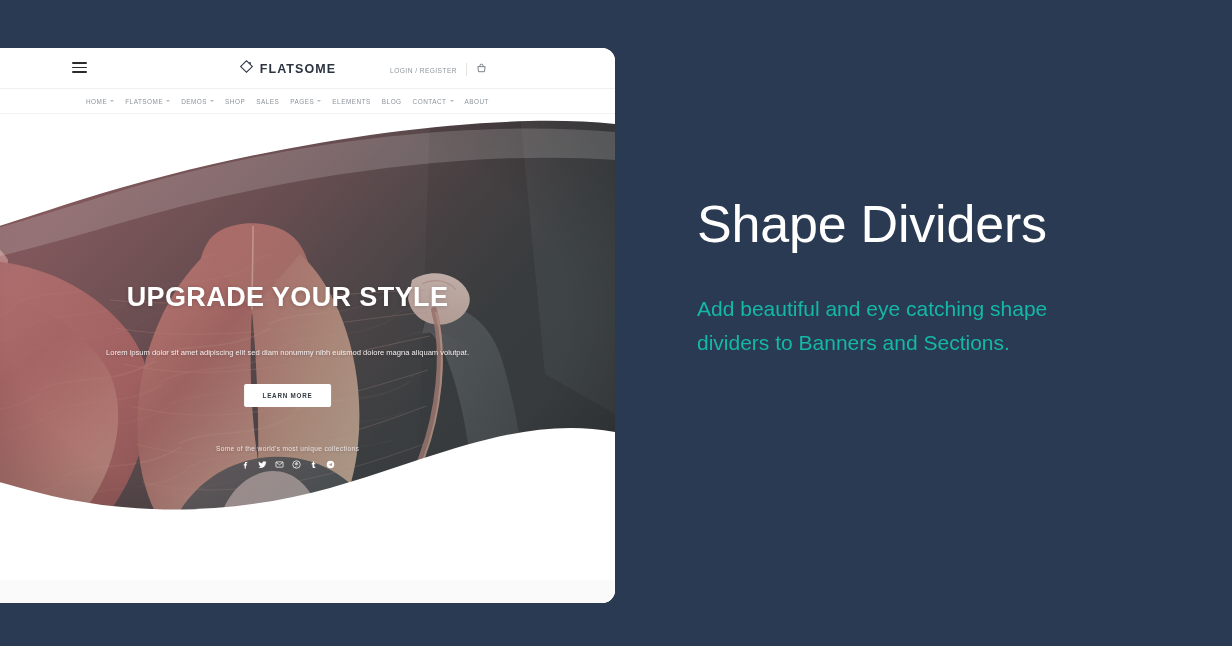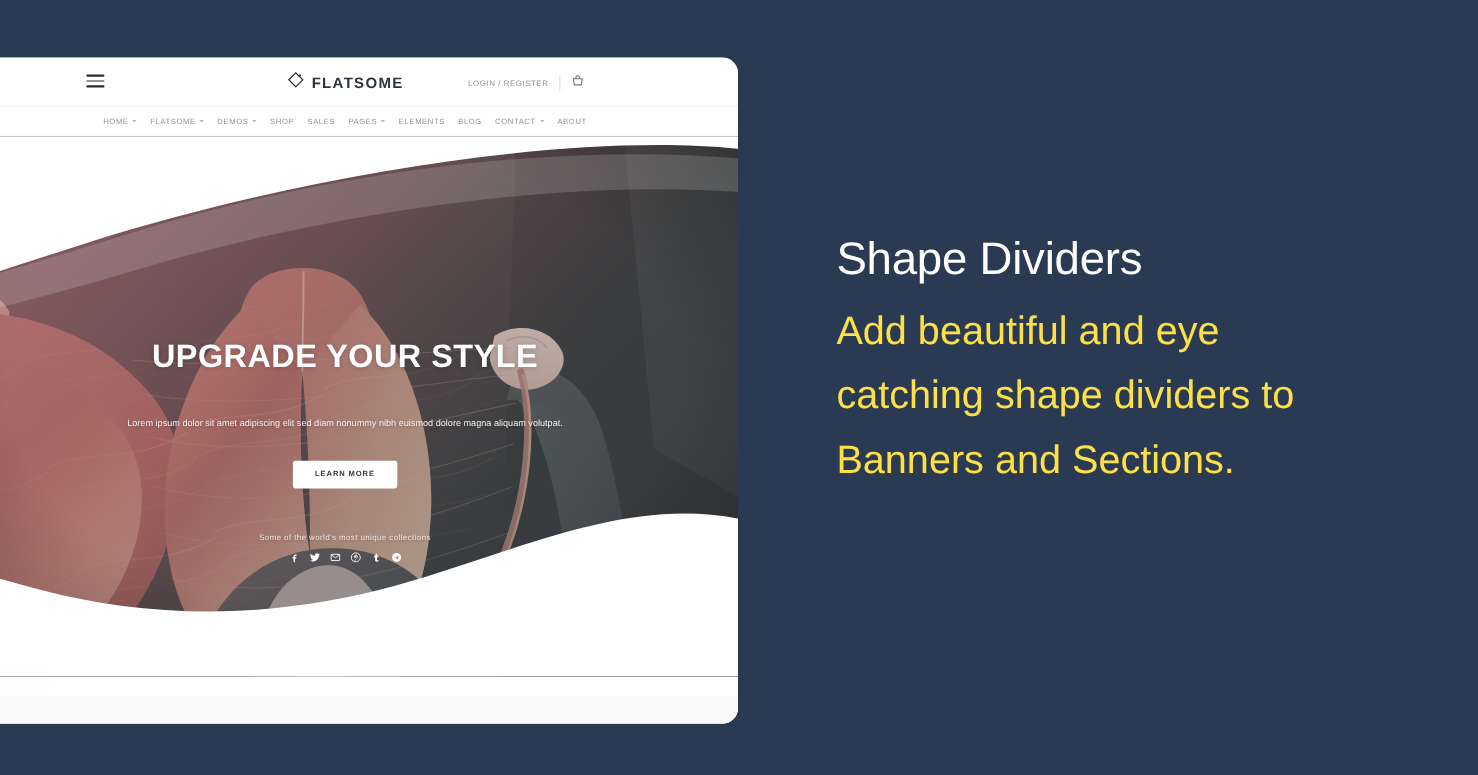--- a/index.html
+++ b/index.html
@@ -33,30 +33,30 @@
     letter-spacing: 0.3px;
     padding: 10px 22px 12px 22px;
     border-radius: 7px;
     line-height: 1;
     white-space: pre;
   }
 
   .promo-title {
     margin-top: 36px;
     color: #ffffff;
-    font-size: 38px;
+    font-size: 52px;
     font-weight: 400;
     letter-spacing: -0.2px;
     line-height: 1.08;
   }
 
   .promo-body {
-    margin-top: 12px;
-    color: #fde047;
-    font-size: 33px;
+    margin-top: 40px;
+    color: #14b8a6;
+    font-size: 21px;
     font-weight: 400;
     line-height: 1.62;
     max-width: 400px;
   }
 
   
   .card {
     position: absolute;
     left: -40px;
     top: 48px;

